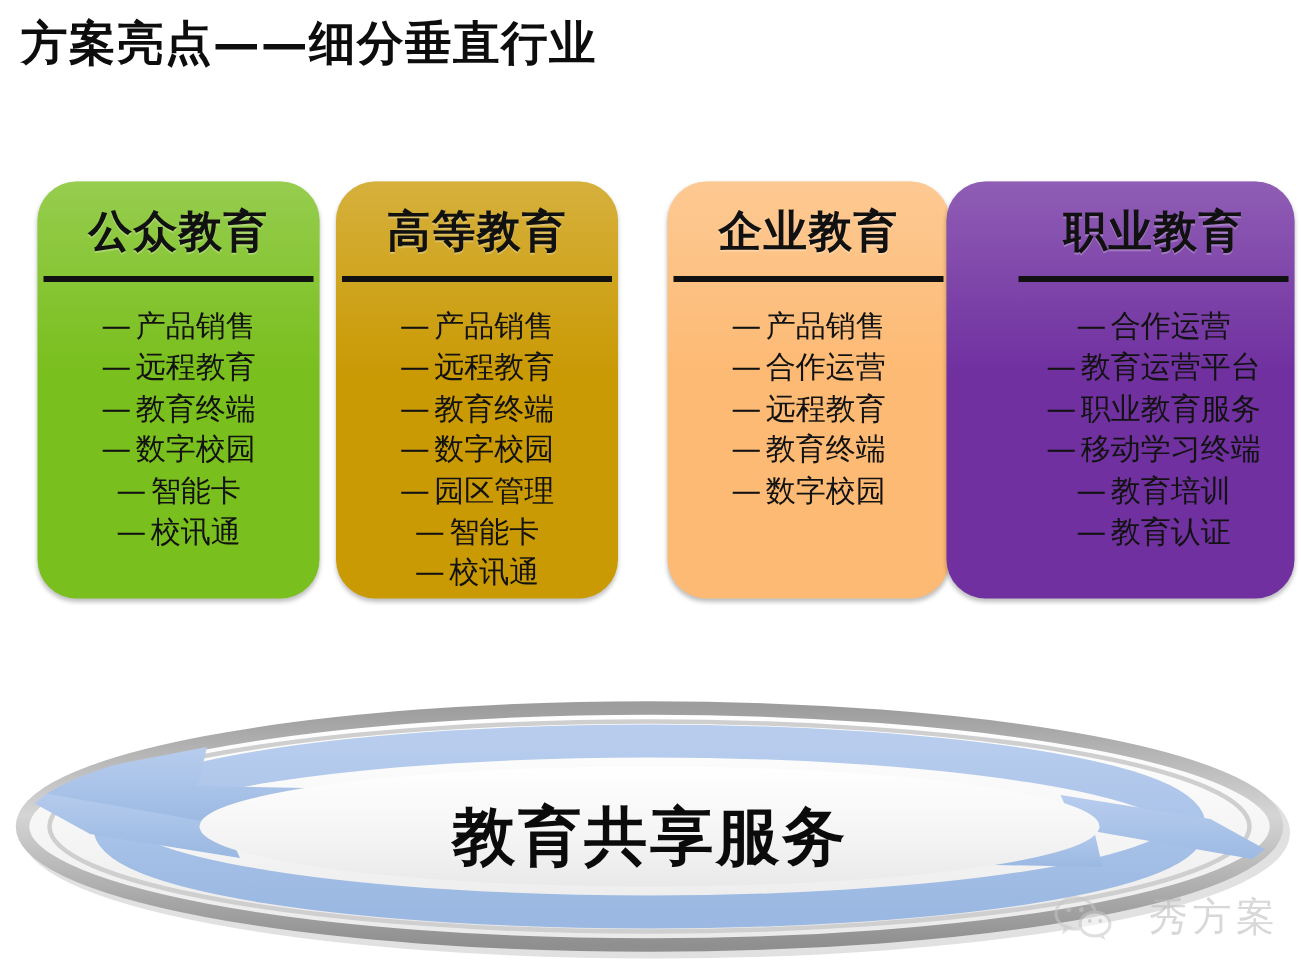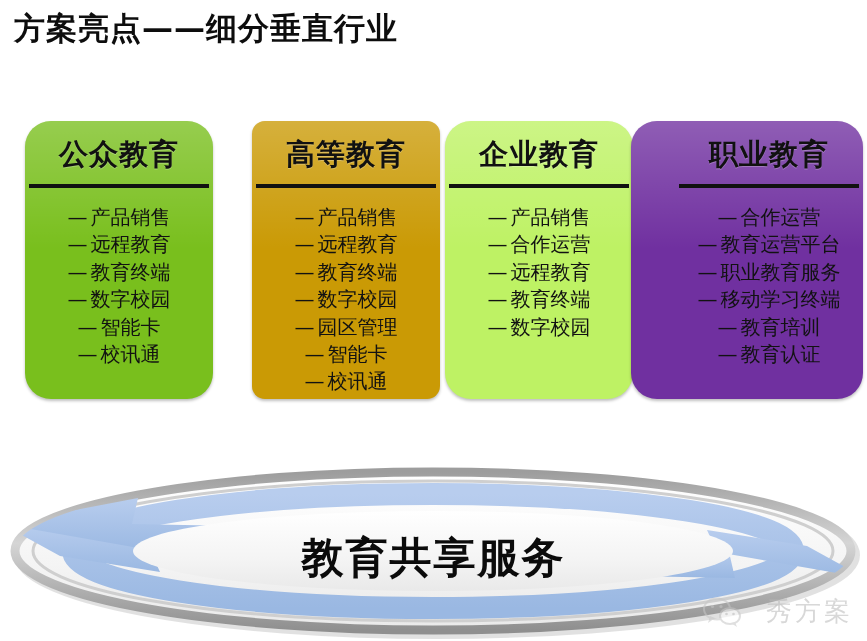--- a/index.html
+++ b/index.html
@@ -80,21 +80,21 @@
     font-size: 20px;
     line-height: 1.37;
     font-weight: 500;
     color: #121212;
     white-space: nowrap;
   }
   .dash { margin-right: 3px; }
 
   
   #card-0 { left: 25px;  background: #79bf1d; }
-  #card-1 { left: 252px; background: #ca9a05; border-radius: 13px; }
+  #card-1 { left: 224px; background: #ca9a05; }
   #card-2 { left: 445px; background: #6b9ed6; }
   #card-3 { left: 631px; background: #7030a0; padding-left: 44px; }
 
   
   #cycle-wrap {
     position: absolute;
     left: 0;
     top: 452px;
     width: 867px;
     height: 189px;
@@ -161,21 +161,21 @@
       <li><span class="dash">—</span><span>产品销售</span></li>
       <li><span class="dash">—</span><span>远程教育</span></li>
       <li><span class="dash">—</span><span>教育终端</span></li>
       <li><span class="dash">—</span><span>数字校园</span></li>
       <li><span class="dash">—</span><span>园区管理</span></li>
       <li><span class="dash">—</span><span>智能卡</span></li>
       <li><span class="dash">—</span><span>校讯通</span></li>
     </ul>
   </div>
 
-  <div class="card" id="card-2" style="background: #bef264;">
+  <div class="card" id="card-2" style="background: #fdba74;">
     <div class="card-sheen"></div>
     <div class="card-title">企业教育</div>
     <div class="card-rule"></div>
     <ul class="card-list">
       <li><span class="dash">—</span><span>产品销售</span></li>
       <li><span class="dash">—</span><span>合作运营</span></li>
       <li><span class="dash">—</span><span>远程教育</span></li>
       <li><span class="dash">—</span><span>教育终端</span></li>
       <li><span class="dash">—</span><span>数字校园</span></li>
     </ul>

